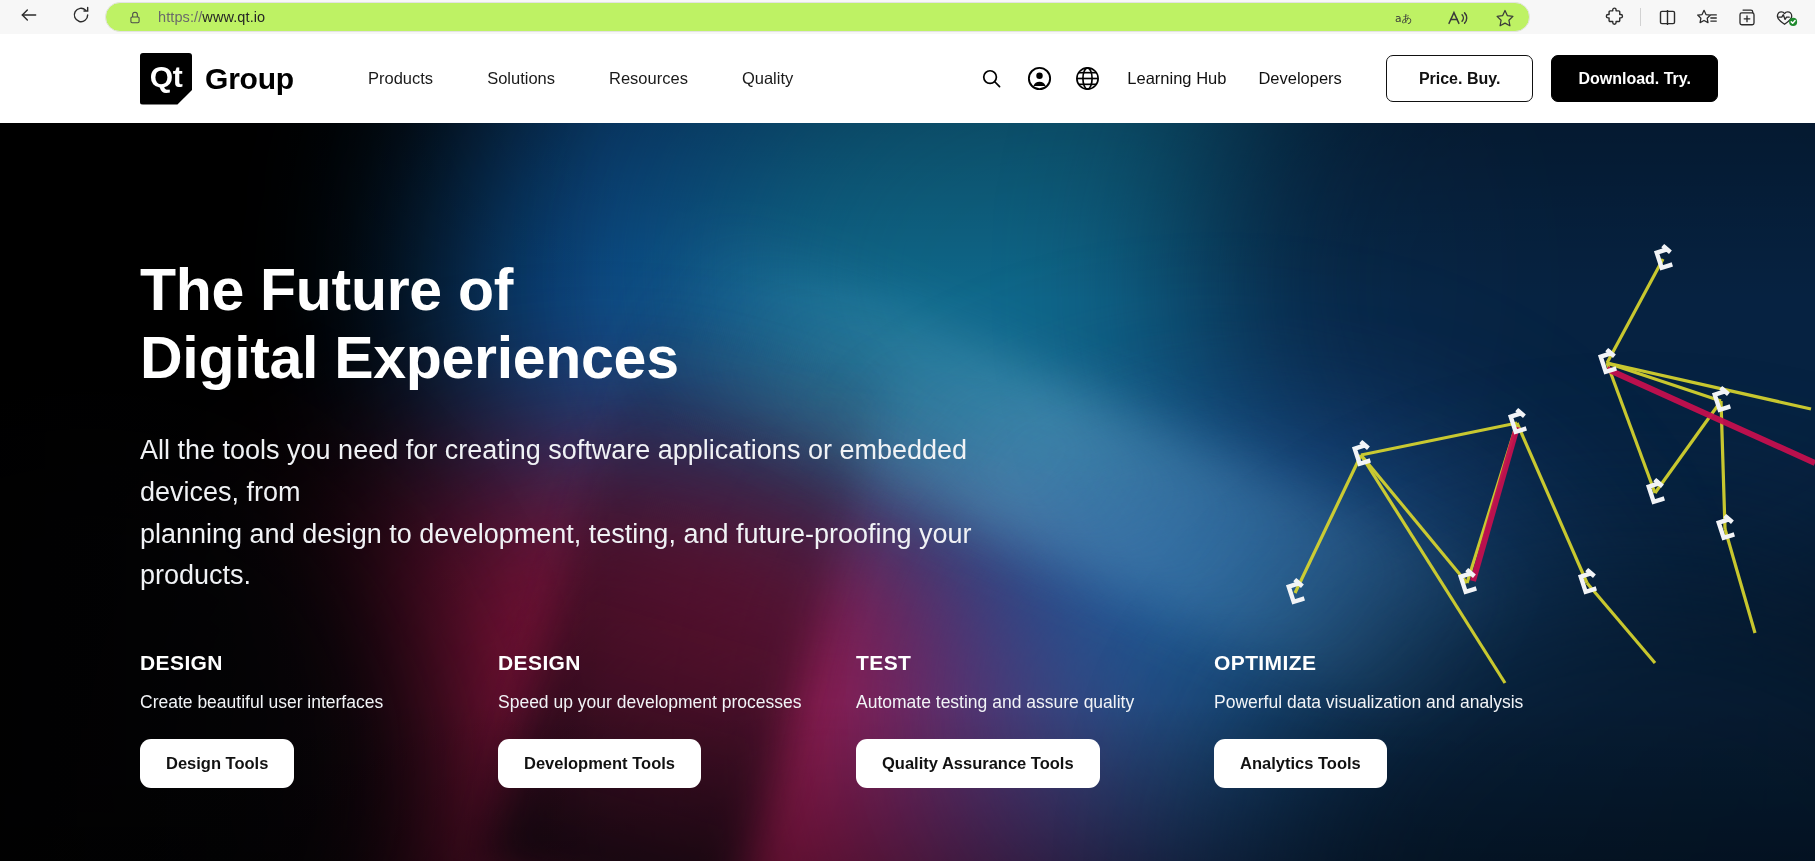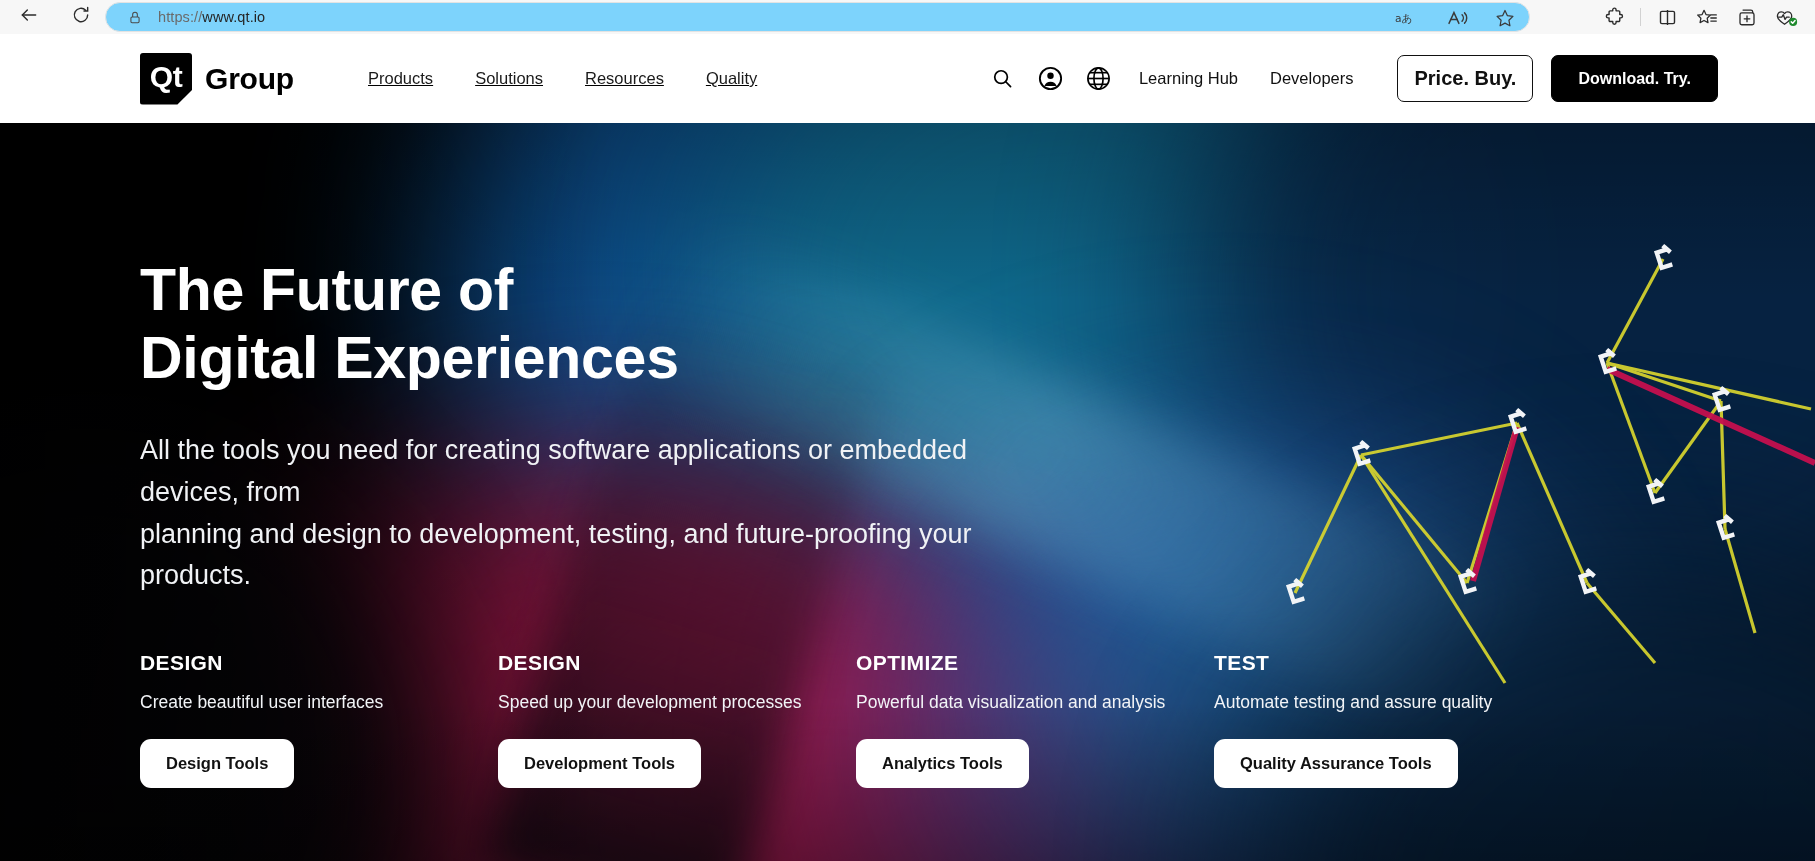--- a/index.html
+++ b/index.html
@@ -18,21 +18,21 @@
   }
   .nav-btn{
     width:42px; height:30px; display:flex; align-items:center; justify-content:center;
     color:#2b2b2b; flex:none;
   }
   #back-button{ margin-left:8px; }
   #reload-button{ margin-left:10px; }
 
   #address-bar{
     position:absolute; left:105px; top:2px; width:1425px; height:30px;
-    background:#7dd3fc; border:1px solid #e3e3e3; border-radius:15px;
+    background:#bef264; border:1px solid #e3e3e3; border-radius:15px;
     display:flex; align-items:center;
   }
   #lock-icon{ width:26px; margin-left:16px; display:flex; align-items:center; justify-content:center; }
   #url-text{
     font-size:14.5px; color:#252525; margin-left:10px;
     letter-spacing:.1px; white-space:nowrap;
   }
   #url-text .scheme{ color:#6a6a6a; }
 
   #addr-actions{
@@ -68,42 +68,42 @@
     display:flex; align-items:center; justify-content:center;
     position:relative;
     clip-path: polygon(0 0, 100% 0, 100% 72%, 72% 100%, 0 100%);
   }
   #qt-mark-text{
     color:#fff; font-size:30px; font-weight:700; letter-spacing:-.5px;
     line-height:1; margin-top:-3px;
   }
   #qt-group-text{ color:#000; font-size:30px; font-weight:600; letter-spacing:-.2px; }
 
-  #main-nav{ display:flex; align-items:center; gap:0; margin-left:53px;text-decoration:underline; }
+  #main-nav{ display:flex; align-items:center; gap:12px; margin-left:53px; }
   .nav-item{
     font-size:16.5px; color:#1a1a1a; padding:10px 21px; cursor:pointer; white-space:nowrap;
   }
 
   #header-right{
     position:absolute; right:97px; top:0; height:89px;
     display:flex; align-items:center; gap:0;
   }
   .hdr-icon{
     width:48px; height:40px; display:flex; align-items:center; justify-content:center;
     color:#000; cursor:pointer;
   }
   .hdr-link{
     font-size:16.5px; color:#111; font-weight:500; padding:0 16px; cursor:pointer; white-space:nowrap;
   }
   #price-buy-button{
     margin-left:28px;
     border:1.6px solid #111; border-radius:7px; background:#fff;
-    height:47px; padding:0 16px;
+    height:47px; padding:0 32px;
     display:flex; align-items:center; justify-content:center;
-    font-size:20px; font-weight:700; color:#111; cursor:pointer; white-space:nowrap;
+    font-size:16px; font-weight:700; color:#111; cursor:pointer; white-space:nowrap;
   }
   #download-try-button{
     margin-left:18px;
     border:1.6px solid #000; border-radius:7px; background:#000;
     height:47px; padding:0 26px;
     display:flex; align-items:center; justify-content:center;
     font-size:16px; font-weight:700; color:#fff; cursor:pointer; white-space:nowrap;
   }
 
   
@@ -393,28 +393,28 @@
         <div class="col-button">Design Tools</div>
       </div>
 
       <div class="hero-col">
         <div class="col-title">DESIGN</div>
         <div class="col-desc">Speed up your development processes</div>
         <div class="col-button">Development Tools</div>
       </div>
 
       <div class="hero-col">
+        <div class="col-title">TEST</div>
+        <div class="col-desc">Automate testing and assure quality</div>
+        <div class="col-button">Quality Assurance Tools</div>
+      </div>
+
+      <div class="hero-col">
         <div class="col-title">OPTIMIZE</div>
         <div class="col-desc">Powerful data visualization and analysis</div>
         <div class="col-button">Analytics Tools</div>
       </div>
 
-      <div class="hero-col">
-        <div class="col-title">TEST</div>
-        <div class="col-desc">Automate testing and assure quality</div>
-        <div class="col-button">Quality Assurance Tools</div>
-      </div>
-
     </div>
   </div>
 
   <div id="watermark">CSDN @7年老菜鸡</div>
 </div>
 
 </body></html>

